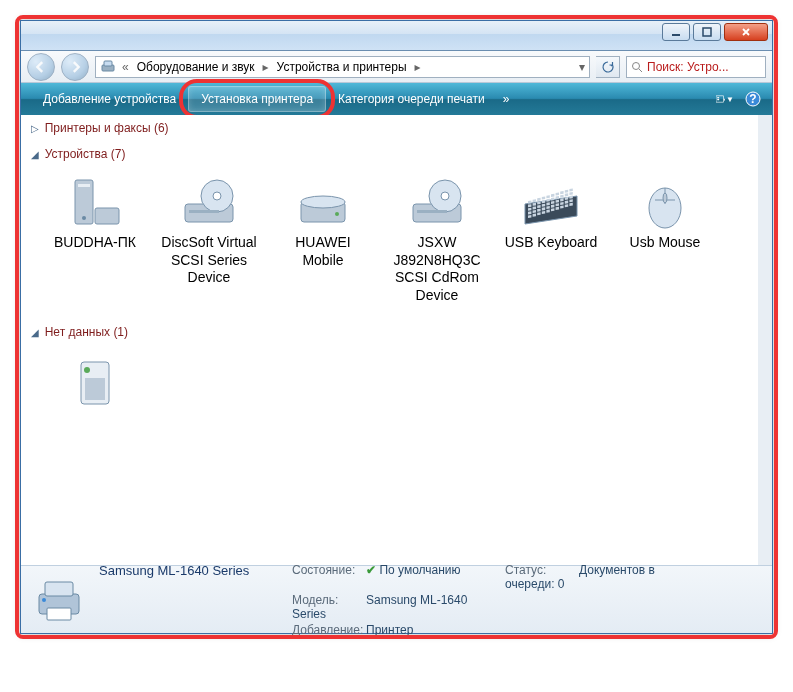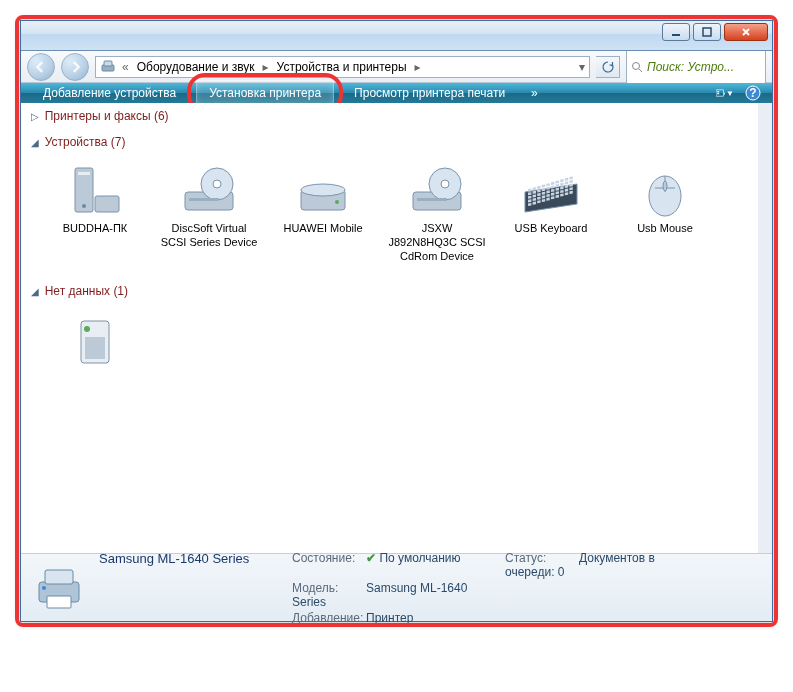--- a/index.html
+++ b/index.html
@@ -17,42 +17,42 @@
 
 
 .navrow{height:32px;background:linear-gradient(to bottom,#f8fafc,#e8eef4);border-bottom:1px solid #b8c8d8;display:flex;align-items:center;padding:0 6px;gap:6px}
 .nav-back,.nav-fwd{width:28px;height:28px;border-radius:50%;background:radial-gradient(circle at 30% 30%,#cde4f8,#8ab4d8 60%,#4a7aa0);border:1px solid #5a7a9a;display:flex;align-items:center;justify-content:center;cursor:pointer;color:#fff}
 .nav-back.disabled,.nav-fwd.disabled{opacity:.55}
 .addrbar{flex:1;height:22px;border:1px solid #a0b0c0;background:#fff;display:flex;align-items:center;padding:0 4px;gap:4px}
 .addr-ico{width:16px;height:16px;display:flex;align-items:center;justify-content:center}
 .crumb{padding:0 2px;cursor:pointer}
 .crumb-sep{color:#666;padding:0 2px}
 .refresh-btn{width:24px;height:22px;border:1px solid #a0b0c0;border-left:none;background:linear-gradient(to bottom,#f4f8fc,#e0e8f0);display:flex;align-items:center;justify-content:center;cursor:pointer}
-.searchbox{width:140px;height:22px;border:1px solid #a0b0c0;background:#fff;display:flex;align-items:center;padding:16px 4px;color:#4d7c0f;font-style:italic}
+.searchbox{width:140px;height:22px;border:1px solid #a0b0c0;background:#fff;display:flex;align-items:center;padding:4px 4px;color:#b91c1c;}
 .searchbox svg{margin-right:4px}
 
 
-.toolbar{height:20px;background:linear-gradient(to bottom,#4fb8d8 0%,#2a8ab0 48%,#1a6a88 52%,#247a98 100%);display:flex;align-items:center;padding:0 10px;gap:8px;color:#fff;position:relative}
+.toolbar{height:32px;background:linear-gradient(to bottom,#4fb8d8 0%,#2a8ab0 48%,#1a6a88 52%,#247a98 100%);display:flex;align-items:center;padding:0 10px;gap:0;color:#fff;position:relative}
 .tool-btn{padding:5px 12px;border-radius:3px;cursor:pointer;white-space:nowrap}
 .tool-btn.highlight{background:rgba(255,255,255,.15);border:1px solid rgba(255,255,255,.35);box-shadow:inset 0 0 6px rgba(255,255,255,.2);position:relative}
 .red-oval{position:absolute;top:-8px;left:-10px;right:-10px;bottom:-8px;border:4px solid #ee3333;border-radius:18px;pointer-events:none}
 .tool-chev{color:#fff;padding:0 6px;cursor:pointer}
 .tool-right{margin-left:auto;display:flex;align-items:center;gap:10px}
 .tool-right .ico{width:18px;height:18px;display:flex;align-items:center;justify-content:center;cursor:pointer}
 
 
 .content{height:450px;overflow:auto;background:#fff;position:relative;border-right:14px solid #e8eef4}
 .content::-webkit-scrollbar{width:16px}
 .section-hdr{padding:6px 10px;display:flex;align-items:center;gap:6px;cursor:pointer}
 .section-hdr .tri{color:#4a6a8a;font-size:10px}
 .section-hdr .label{color:#7f1d1d}
 .grid{display:flex;flex-wrap:wrap;padding:4px 10px 10px 20px;gap:6px}
 .item{width:108px;display:flex;flex-direction:column;align-items:center;text-align:center;padding:4px;cursor:pointer;border:1px solid transparent;border-radius:3px}
 .item .ico{width:72px;height:56px;display:flex;align-items:center;justify-content:center;margin-bottom:2px}
-.item .lbl{font-size:11px;line-height:1.25;word-wrap:break-word}
+.item .lbl{font-size:14px;line-height:1.25;word-wrap:break-word}
 
 
 .details{height:68px;background:linear-gradient(to bottom,#f2f6fa,#e4ecf4);border-top:1px solid #c0d0e0;display:flex;align-items:center;padding:4px 10px;gap:12px}
 .details .picon{width:56px;height:56px;display:flex;align-items:center;justify-content:center}
 .details .cols{flex:1;display:grid;grid-template-columns:180px 200px 200px;gap:2px 13px;font-size:11px}
 .details .title{font-size:13px;color:#1a3a6a;grid-column:1}
 .details .k{color:#5a6a7a;display:inline-block;width:70px;margin-right:4px}
 .details .v{color:#2a4a6a}
 .details .check{color:#3a9a3a;font-weight:bold}
 
@@ -124,21 +124,21 @@
       <span>Поиск: Устро...</span>
     </div>
   </div>
 
   <div class="toolbar">
     <div class="tool-btn">Добавление устройства</div>
     <div class="tool-btn highlight">
       <span>Установка принтера</span>
       <div class="red-oval"></div>
     </div>
-    <div class="tool-btn">Просмотр принтера печати</div>
+    <div class="tool-btn">Категория очереди печати</div>
     <div class="tool-chev">»</div>
     <div class="tool-right">
       <span class="ico">
           <svg width="16" height="14" viewBox="0 0 16 14">
             <rect x="0" y="2" width="12" height="10" fill="none" stroke="#fff"></rect>
             <rect x="2" y="4" width="3" height="2" fill="#fff"></rect>
             <rect x="2" y="7" width="3" height="2" fill="#fff"></rect>
             <path d="M14 6l-2 2 2 2" fill="#fff"></path>
           </svg> 
           <span style="font-size:8px">▼</span>

